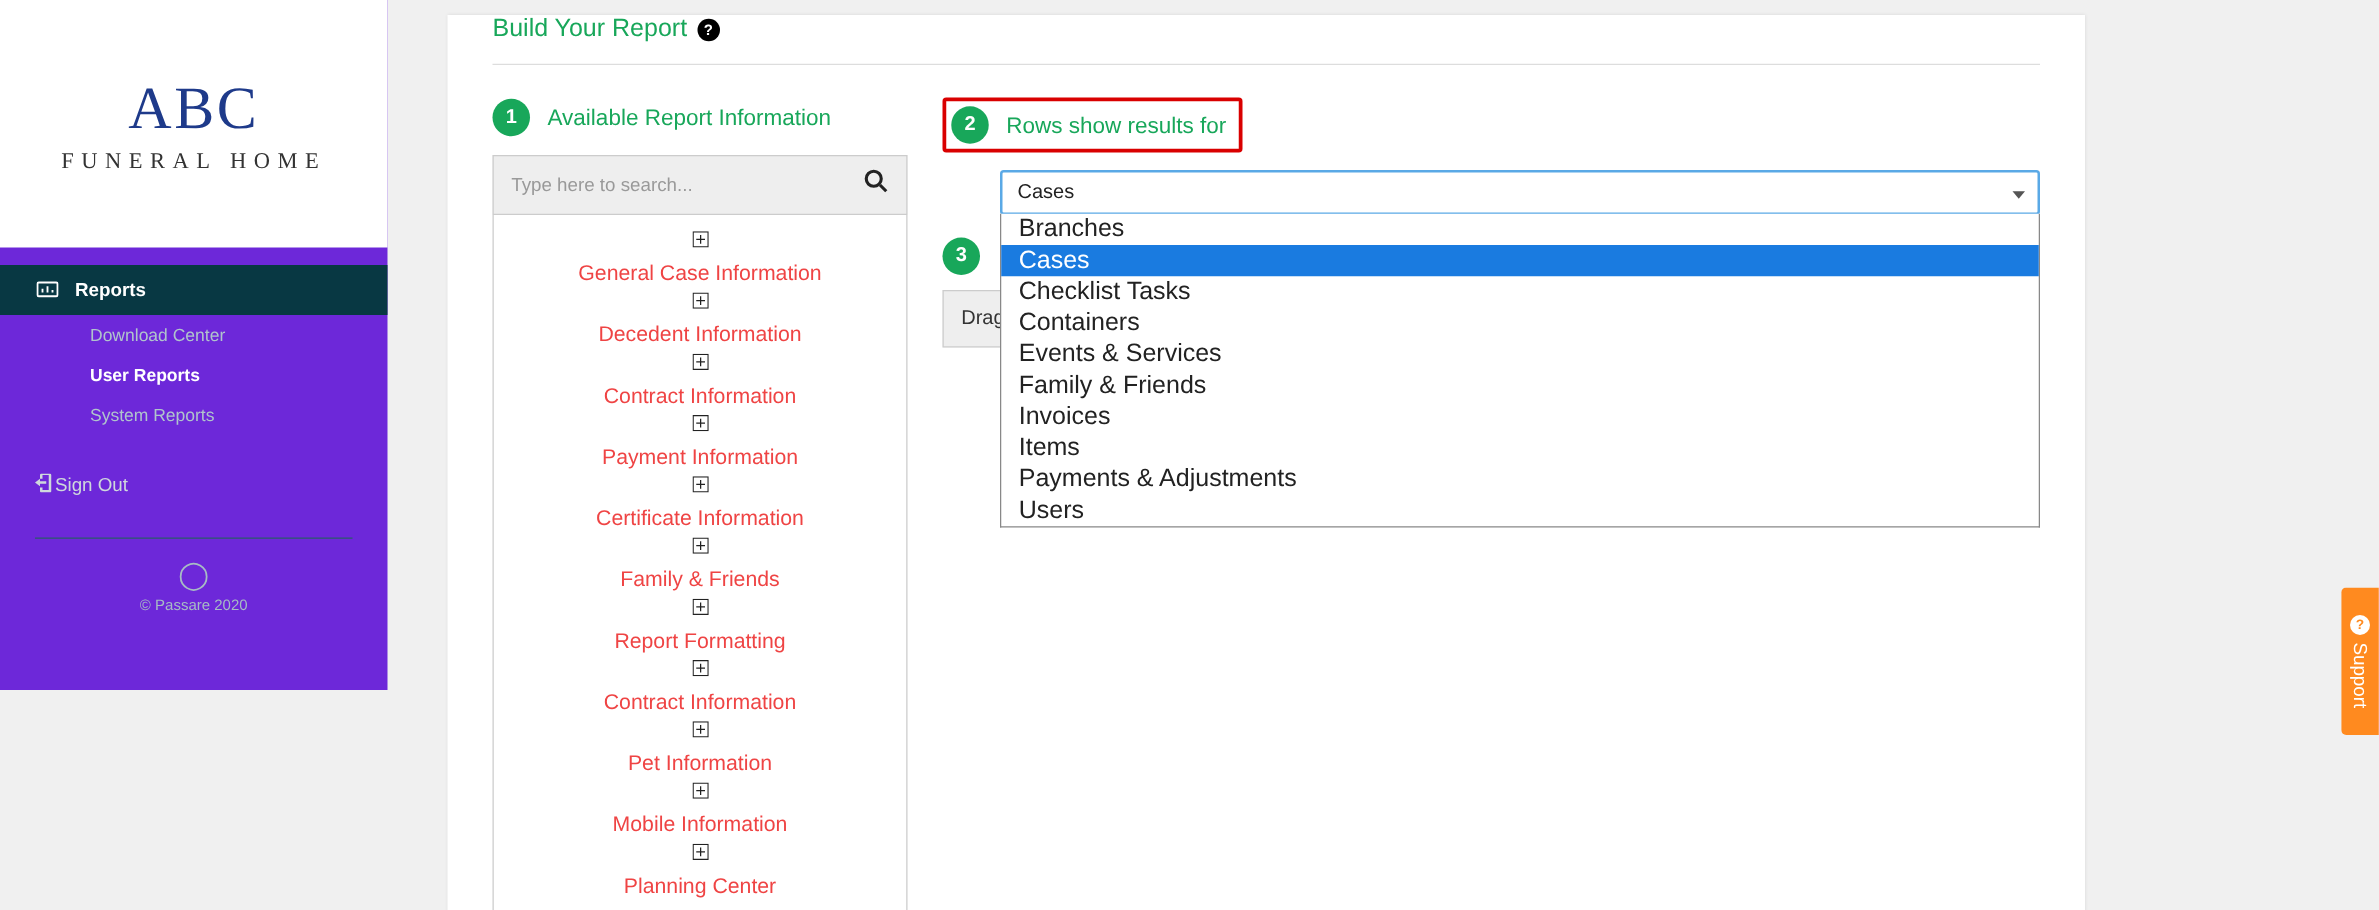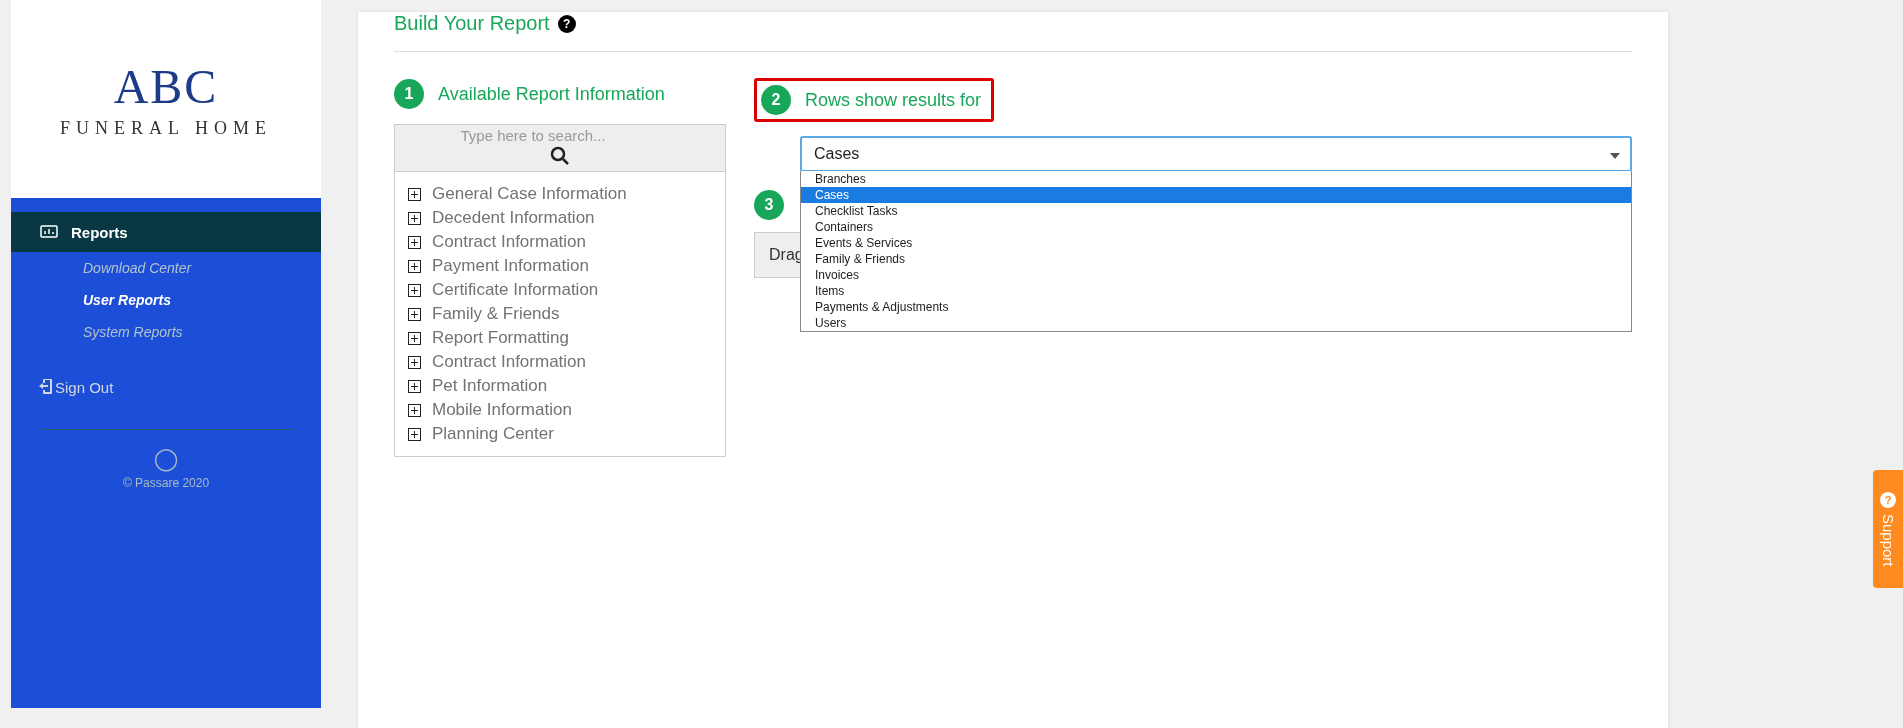--- a/index.html
+++ b/index.html
@@ -1,64 +1,64 @@
 <!DOCTYPE html>
 <html><head>
 <meta charset="utf-8">
 <style>
 * { box-sizing: border-box; margin: 0; padding: 0; }
 body { font-family: Arial, Helvetica, sans-serif; background: #f0f0f0; width: 1903px; height: 728px; overflow: hidden; position: relative; }
 
-.sidebar { position: absolute; left: 11px; top: 0; width: 310px; height: 708px; background: #1d4ed8; }
+.sidebar { position: absolute; left: 0; top: 0; width: 310px; height: 552px; background: #6d28d9; }
 .logo-area { background: #fff; width: 100%; height: 198px; display: flex; flex-direction: column; align-items: center; justify-content: center; }
 .logo-text { font-family: 'Times New Roman', serif; color: #1e3a8a; font-size: 48px; font-weight: 500; letter-spacing: 2px; }
 .logo-sub { font-family: 'Times New Roman', serif; color: #333; font-size: 18px; letter-spacing: 6px; margin-top: 4px; }
 
 .nav-item { display: flex; align-items: center; padding: 10px 28px; color: #cfd8dc; font-size: 15px; cursor: pointer; margin-top: 14px; }
 .nav-item.active { background: #083843; color: #fff; font-weight: 600; }
 .nav-item .icon { width: 20px; height: 20px; margin-right: 12px; display: inline-flex; align-items: center; justify-content: center; }
-.nav-sub { padding: 8px 28px 8px 72px; color: #b0c4cc; font-size: 14px; cursor: pointer; font-style: italic; }
+.nav-sub { padding: 8px 28px 8px 72px; color: #b0c4cc; font-size: 14px; cursor: pointer; }
 .nav-sub.active { color: #fff; font-weight: 600; }
 .sign-out { display: flex; align-items: center; padding: 10px 28px; color: #cfd8dc; font-size: 15px; cursor: pointer; margin-top: 20px; }
 .divider { border-top: 1px solid #2a5a6a; margin: 22px 28px 16px; }
 .footer-logo { text-align: center; color: #a7bcc4; }
 .footer-logo .swoosh { font-size: 22px; }
 .footer-logo .copy { font-size: 12px; margin-top: 4px; }
 
 .main { position: absolute; left: 358px; top: 12px; width: 1310px; background: #fff; padding: 0 36px 36px; height: 728px; box-shadow: 0 0 3px rgba(0,0,0,0.1); }
 .page-title { color: #18a75a; font-size: 20px; padding: 0 0 16px; display: flex; align-items: center; gap: 8px; }
 .page-title .help { width: 18px; height: 18px; background: #000; border-radius: 50%; color: #fff; display: inline-flex; align-items: center; justify-content: center; font-size: 12px; font-weight: bold; }
 .hr { border: none; border-top: 1px solid #ddd; margin-bottom: 26px; }
 
 .cols { display: flex; gap: 28px; align-items: flex-start; }
 .col-left { width: 332px; }
 .col-right { flex: 1; position: relative; }
 
 .step-head { display: flex; align-items: center; gap: 14px; margin-bottom: 14px; height: 32px; }
 .step-circle { width: 30px; height: 30px; border-radius: 50%; background: #18a75a; color: #fff; display: flex; align-items: center; justify-content: center; font-size: 16px; font-weight: 600; }
 .step-label { color: #18a75a; font-size: 18px; }
 
-.search-box { display: flex; align-items: center; border: 1px solid #ccc; background: #eee; height: 48px; padding: 0 14px; flex-direction: column; }
+.search-box { display: flex; align-items: center; border: 1px solid #ccc; background: #eee; height: 48px; padding: 0 14px; }
 .search-box input { flex: 1; border: none; background: transparent; font-size: 15px; color: #666; outline: none; }
 .search-box input::placeholder { color: #999; }
 .search-icon { font-size: 20px; color: #333; }
 
 .tree { border: 1px solid #ccc; border-top: none; padding: 10px 12px; }
-.tree-item { display: flex; align-items: center; gap: 10px; padding: 2px 0; font-size: 17px; color: #737373; cursor: pointer; }
+.tree-item { display: flex; align-items: center; gap: 10px; padding: 2px 0; font-size: 17px; color: #ef4444; cursor: pointer; flex-direction: column; }
 .tree-plus { width: 15px; height: 15px; display: inline-flex; align-items: center; justify-content: center; }
 .tree-plus svg { display: block; }
 
 .highlight-box { border: 3px solid #d90000; border-radius: 3px; padding: 4px 10px 4px 4px; display: inline-flex; align-items: center; gap: 14px; margin-bottom: 14px; }
 
 .select-wrap { position: relative; margin-left: 46px; }
 .select-display { height: 36px; border: 2px solid #5aa9e6; border-radius: 3px; background: #fff; padding: 0 30px 0 12px; font-size: 16px; color: #222; display: flex; align-items: center; cursor: pointer; position: relative; }
 .select-display::after { content: ''; position: absolute; right: 10px; top: 15px; border-left: 5px solid transparent; border-right: 5px solid transparent; border-top: 6px solid #555; }
 
 .dropdown { position: absolute; top: 35px; left: 0; right: 0; background: #fff; border: 1px solid #888; border-top: none; z-index: 10; }
-.dropdown-item { padding: 1px 14px; font-size: 12px; color: #222; cursor: pointer; }
+.dropdown-item { padding: 1px 14px; font-size: 20px; color: #222; cursor: pointer; }
 .dropdown-item.selected { background: #1a7be0; color: #fff; }
 
 .step3 { display: flex; align-items: center; gap: 14px; margin: 18px 0 12px; }
 .drag-area { border: 1px solid #ccc; background: #eee; height: 46px; margin-left: 0; padding: 0 14px; display: flex; align-items: center; color: #333; font-size: 16px; }
 
 .support-tab { position: fixed; right: 0; top: 470px; width: 30px; height: 118px; background: #ff8a1f; color: #fff; writing-mode: vertical-rl; display: flex; align-items: center; justify-content: center; font-size: 15px; border-radius: 4px 0 0 4px; cursor: pointer; gap: 6px; }
 .support-tab .q { width: 16px; height: 16px; background: #fff; color: #ff8a1f; border-radius: 50%; display: inline-flex; align-items: center; justify-content: center; font-size: 11px; font-weight: bold; writing-mode: horizontal-tb; }
 </style>
 </head>
 <body>

